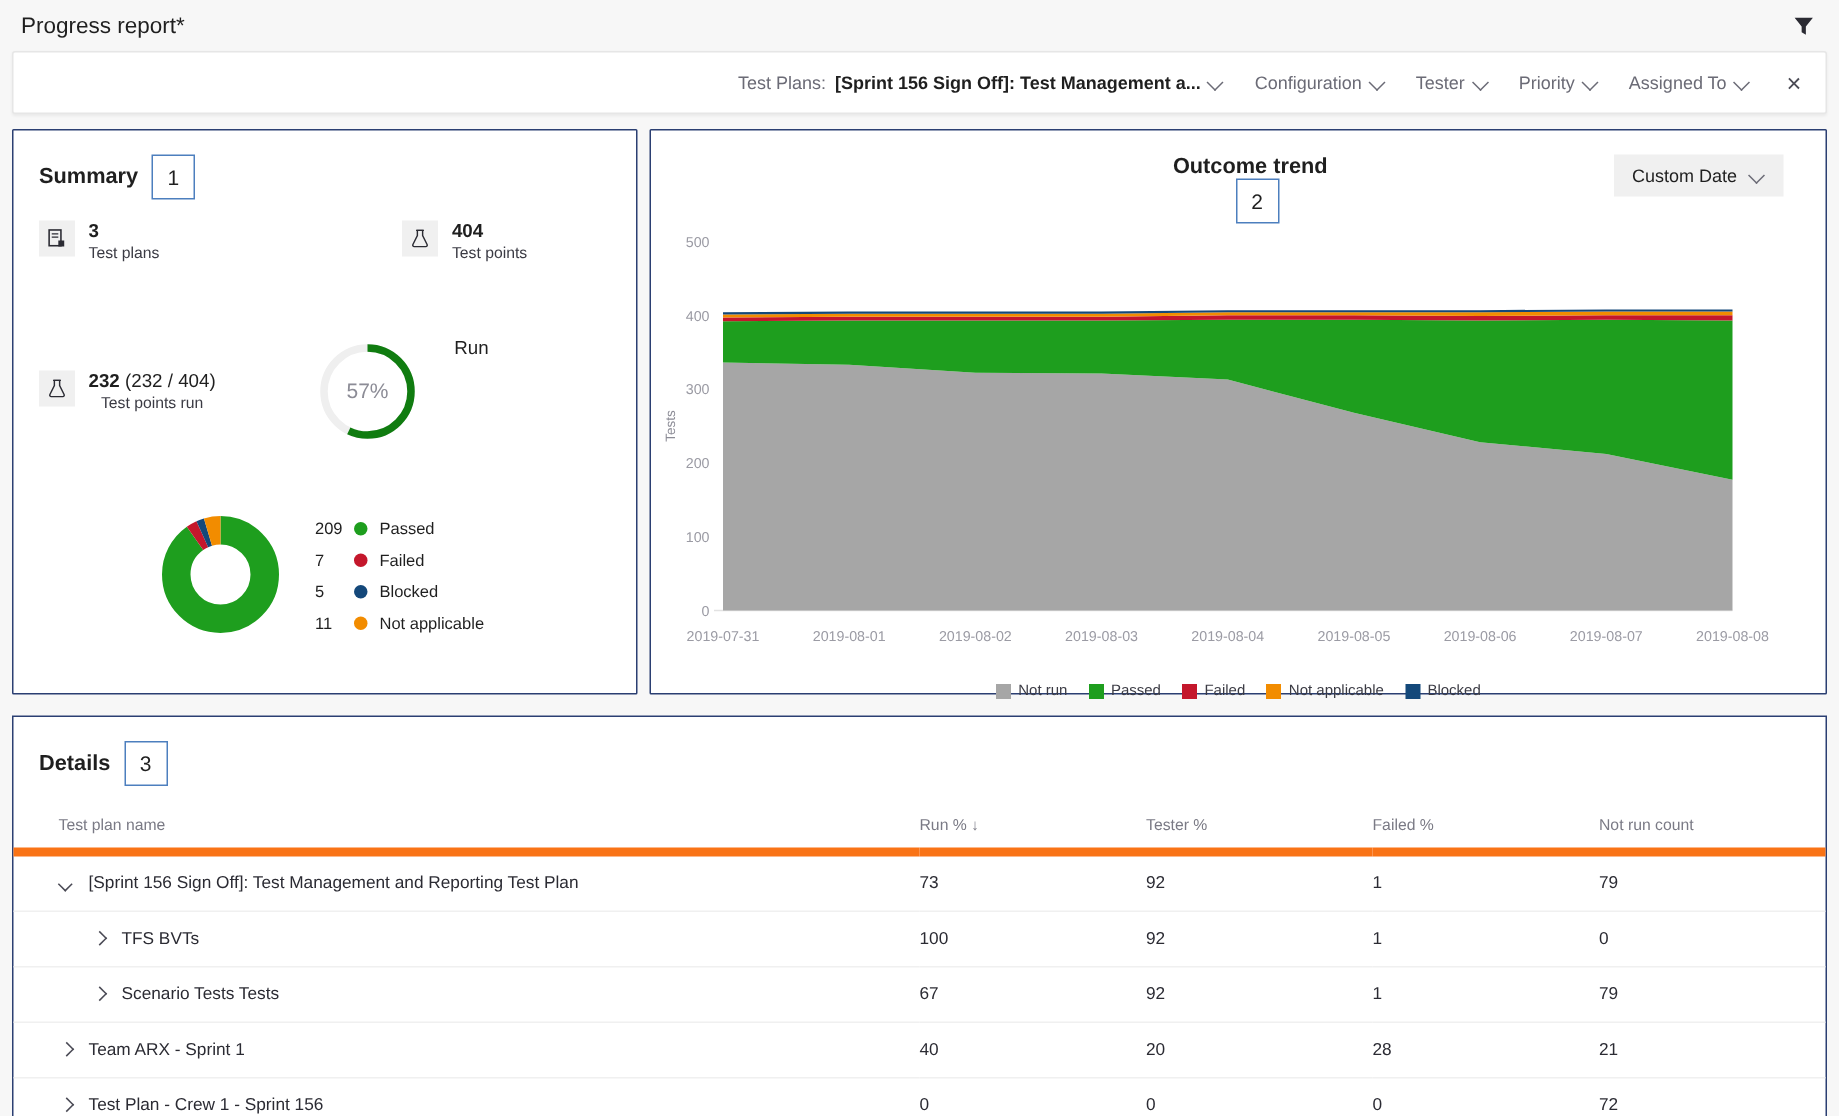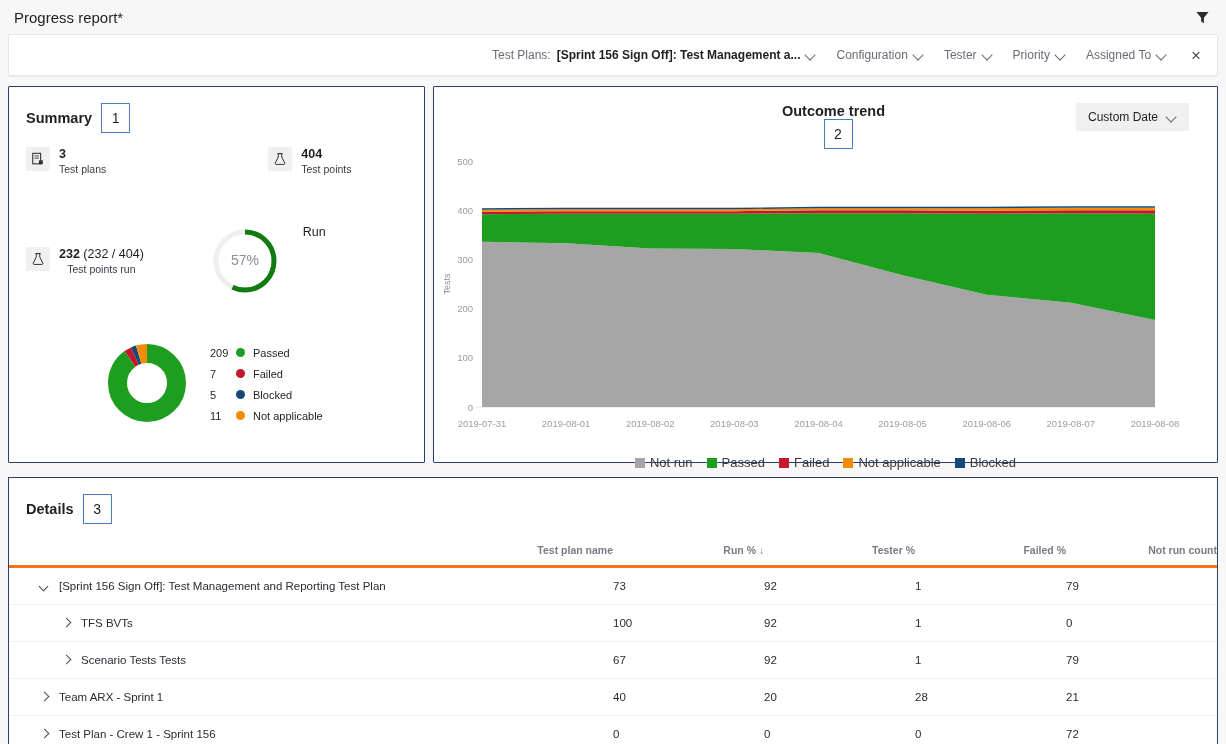--- a/index.html
+++ b/index.html
@@ -77,28 +77,28 @@
   .date-btn{
     position:absolute;right:28px;top:16px;
     background:#f0f0f0;border:none;padding:7px 12px;
     font-size:12px;color:#1f1f1f;display:flex;align-items:center;gap:9px;cursor:pointer;
     font-family:"Liberation Sans", sans-serif;
   }
   .chart-area{position:relative;margin-top:4px;height:300px;}
   .chart-legend{
     display:flex;justify-content:center;gap:14px;margin-top:2px;
   }
-  .cl-item{display:flex;align-items:center;gap:5px;font-size:13px;color:#3b3b44;}
+  .cl-item{display:flex;align-items:center;gap:5px;font-size:10px;color:#3b3b44;}
   .cl-swatch{width:10px;height:10px;}
 
   
   .tbl{width:100%;border-collapse:collapse;margin-top:12px;table-layout:fixed;}
   .tbl th{
-    text-align:right;font-size:10.5px;font-weight:700;color:#7a7a85;
-    padding:8px 0 9px 0;border-bottom:3px solid #f97316;
+    text-align:left;font-size:10.5px;font-weight:400;color:#7a7a85;
+    padding:8px 0 9px 0;border-bottom:6px solid #f97316;
   }
   .tbl td{
     font-size:11.5px;color:#2b2b33;padding:12px 0;border-bottom:1px solid #f0f0f0;
   }
   .tbl .c-name{padding-left:30px;width:570px;}
   .tbl .c-num{width:150px;}
   .tbl td.c-name{padding-left:30px;}
   .cellflex{display:flex;align-items:flex-end;gap:9px;}
   .twisty{width:11px;height:11px;position:relative;flex:0 0 11px;cursor:pointer;}
   .twisty.right::before{content:"";position:absolute;left:2px;top:1px;width:6px;height:6px;

